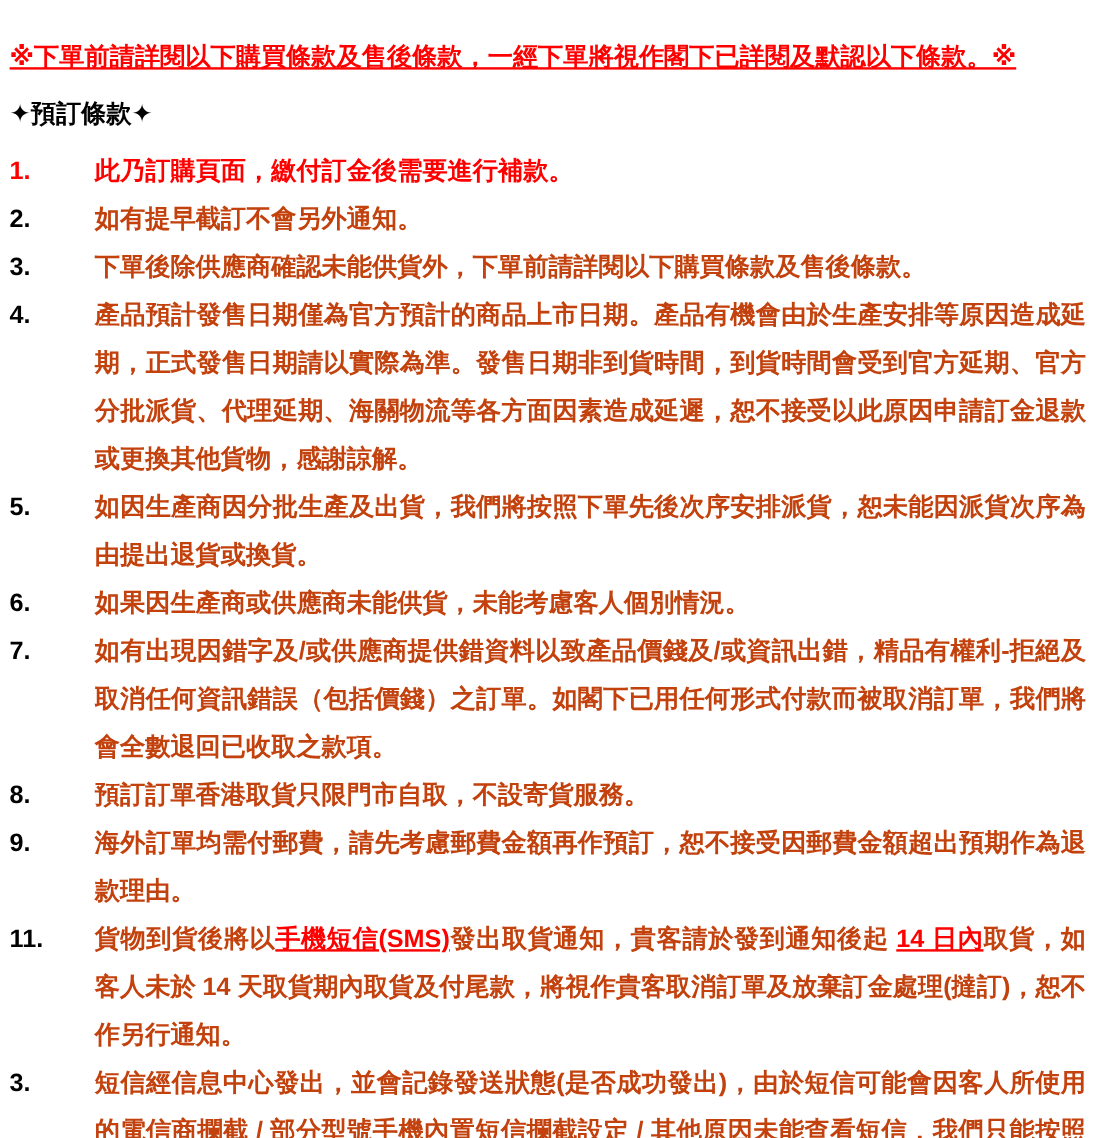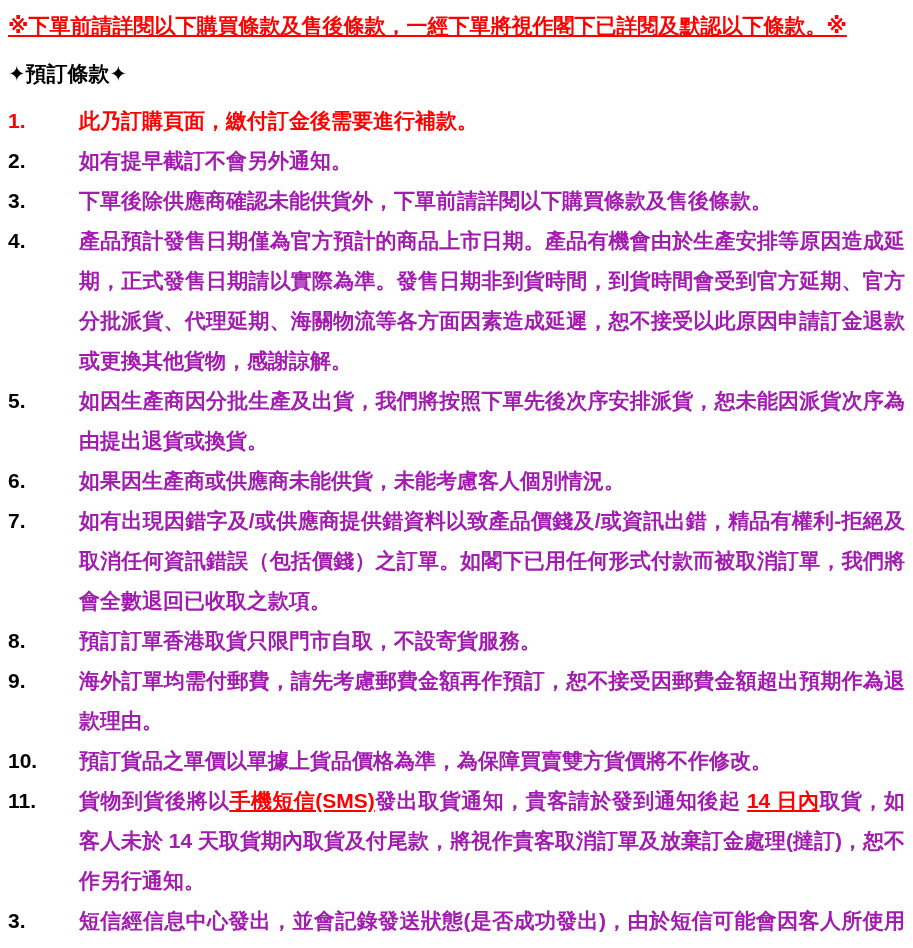--- a/index.html
+++ b/index.html
@@ -15,20 +15,21 @@
     font-size: 21px;
     line-height: 40px;
     box-sizing: border-box;
     padding: 6px 8px 14px 8px;
   }
   .notice {
     color: #ff0000;
     text-decoration: underline;
     margin-bottom: 8px;
     text-align: justify;
+    margin-top: 22px;
   }
   .section-title {
     margin-bottom: 7px;
   }
   .terms-list {
     width: 100%;
   }
   .term-row {
     display: flex;
     align-items: flex-start;
@@ -38,21 +39,21 @@
     width: 32px;
     min-width: 32px;
   }
   .term-num.red { color: #ff0000; }
   .term-text {
     flex: 1 1 auto;
     text-align: justify;
     text-justify: inter-ideograph;
     margin-left: 39px;
   }
-  .seg-normal { color: #a21caf; }
+  .seg-normal { color: #c2410c; }
   .seg-red { color: #ff0000; }
   .seg-red-underline {
     color: #ff0000;
     text-decoration: underline;
   }
 </style>
 </head>
 <body>
 
 <div class="notice">※下單前請詳閱以下購買條款及售後條款，一經下單將視作閣下已詳閱及默認以下條款。※</div>
@@ -90,24 +91,20 @@
     </div>
     <div class="term-row">
       <span class="term-num">8.</span>
       <div class="term-text"><span class="seg-normal">預訂訂單香港取貨只限門市自取，不設寄貨服務。</span></div>
     </div>
     <div class="term-row">
       <span class="term-num">9.</span>
       <div class="term-text"><span class="seg-normal">海外訂單均需付郵費，請先考慮郵費金額再作預訂，恕不接受因郵費金額超出預期作為退款理由。</span></div>
     </div>
     <div class="term-row">
-      <span class="term-num">10.</span>
-      <div class="term-text"><span class="seg-normal">預訂貨品之單價以單據上貨品價格為準，為保障買賣雙方貨價將不作修改。</span></div>
-    </div>
-    <div class="term-row">
       <span class="term-num">11.</span>
       <div class="term-text"><span class="seg-normal">貨物到貨後將以</span><span class="seg-red-underline">手機短信(SMS)</span><span class="seg-normal">發出取貨通知，貴客請於發到通知後起 </span><span class="seg-red-underline">14 日內</span><span class="seg-normal">取貨，如客人未於 14 天取貨期內取貨及付尾款，將視作貴客取消訂單及放棄訂金處理(撻訂)，恕不作另行通知。</span></div>
     </div>
     <div class="term-row">
       <span class="term-num">3.</span>
       <div class="term-text"><span class="seg-normal">短信經信息中心發出，並會記錄發送狀態(是否成功發出)，由於短信可能會因客人所使用的電信商攔截 / 部分型號手機內置短信攔截設定 / 其他原因未能查看短信，我們只能按照信息中心的發送狀態作準，未能考慮客人個別情況，恕不接受未有收到短信為由要求取回已撻訂的貨物或訂金。</span></div>
     </div>
   </div>
 
 </body></html>

